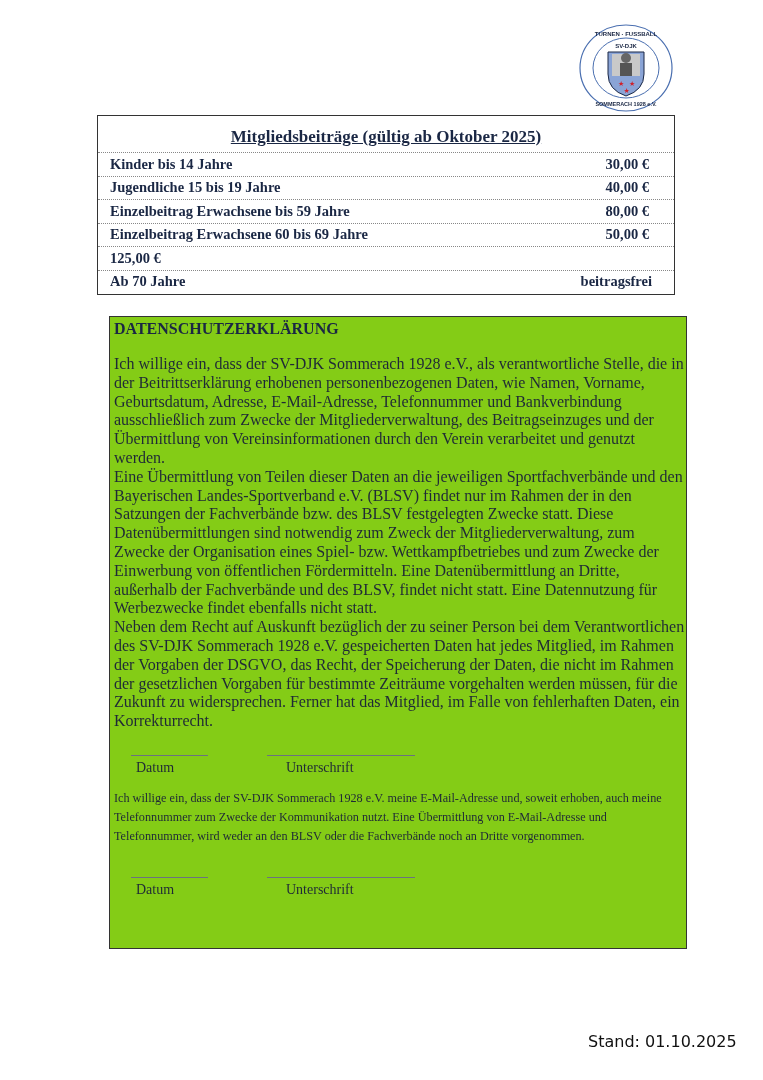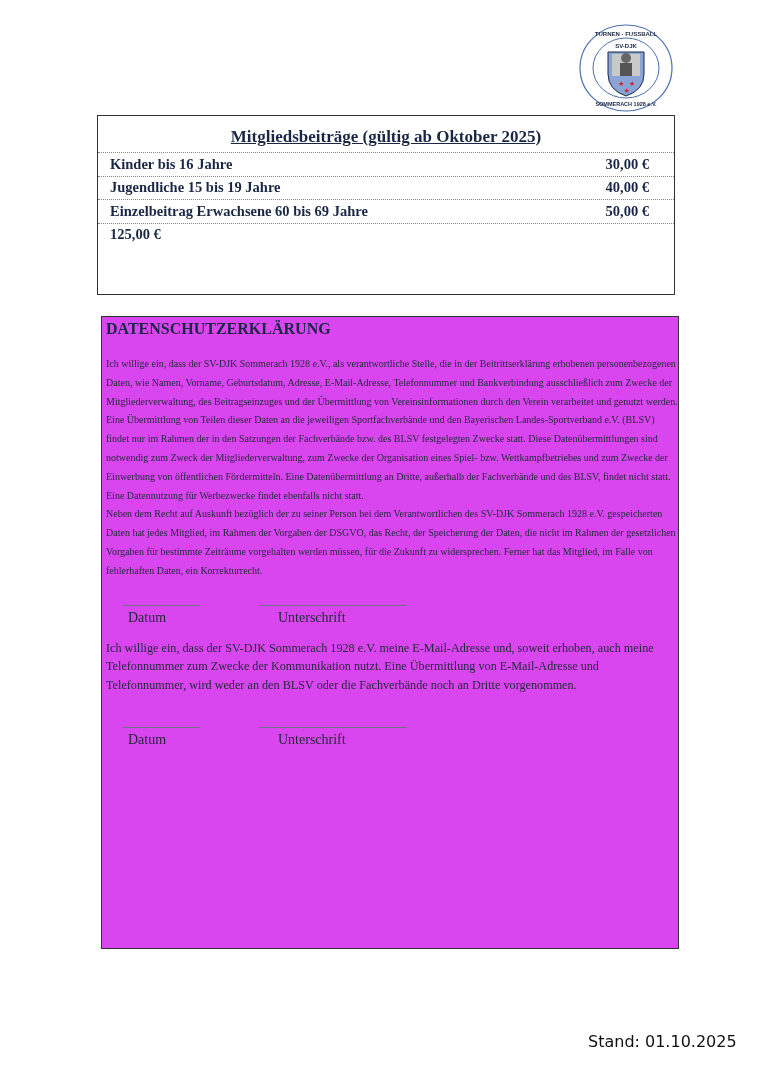--- a/index.html
+++ b/index.html
@@ -9,24 +9,24 @@
   .fees { position:absolute; left:97px; top:115px; width:578px; height:180px;
           border:1.5px solid #333; box-sizing:border-box; background:#fff; }
   .fees-title { text-align:center; font-weight:bold; font-size:17px; color:#1a2744;
                 text-decoration:underline; margin-top:11px; height:25px; }
   .fee-row { display:flex; justify-content:space-between; align-items:center;
              height:22.5px; padding:0 25px 0 12px; border-top:1px dotted #888;
              font-weight:bold; font-size:14.5px; color:#1a2744; }
   .fee-row .price { text-align:left; }
   .fee-row.last { padding-right:25px; }
   .fee-row.last .price { margin-right:-3px; }
-  .privacy { position:absolute; left:101px; top:316px; width:578px; height:633px;
-             border:1.5px solid #333; box-sizing:border-box; background:#d946ef; }
+  .privacy { position:absolute; left:109px; top:316px; width:578px; height:633px;
+             border:1.5px solid #333; box-sizing:border-box; background:#84cc16; }
   .privacy-title { font-weight:bold; font-size:16px; color:#1a2744; margin:3px 0 0 4px; }
-  .privacy-body { margin:17px 0 0 4px; font-size:10px; line-height:18.8px; color:#1f2937; }
+  .privacy-body { margin:17px 0 0 4px; font-size:16px; line-height:18.8px; color:#1f2937; }
   .privacy-body p { margin:0; }
   .sig { position:relative; height:48px; margin-top:10px; }
   .sig .line { position:absolute; top:14px; height:1px; background:#6b7280; }
   .sig .l1 { left:21px; width:77px; }
   .sig .l2 { left:157px; width:148px; }
   .sig .lab { position:absolute; top:19px; font-size:14px; color:#1f2937; }
   .sig .lab1 { left:26px; }
   .sig .lab2 { left:176px; }
   .consent2 { margin:0 0 0 4px; font-size:12.2px; line-height:18.8px; }
   .stand { position:absolute; left:588px; top:1032px; font-family:"DejaVu Sans", sans-serif;
@@ -48,33 +48,41 @@
     <text x="47.5" y="71" font-size="7" fill="#d0202a">★</text>
     <text x="50" y="14" font-size="6" text-anchor="middle" fill="#1a2744" font-family="Liberation Sans, sans-serif" font-weight="bold">TURNEN · FUSSBALL</text>
     <text x="50" y="26" font-size="6" text-anchor="middle" fill="#1a2744" font-family="Liberation Sans, sans-serif" font-weight="bold">SV-DJK</text>
     <text x="50" y="84" font-size="5.5" text-anchor="middle" fill="#1a2744" font-family="Liberation Sans, sans-serif" font-weight="bold">SOMMERACH 1928 e.V.</text>
   </svg>
 </div>
 
 <div class="fees">
   <div class="fees-title">Mitgliedsbeiträge (gültig ab Oktober 2025)</div>
   <div class="fee-row">
-    <span>Kinder bis 16 Jahre</span>
+    <span>Kinder bis 14 Jahre</span>
     <span class="price">30,00 €</span>
   </div>
   <div class="fee-row">
     <span>Jugendliche 15 bis 19 Jahre</span>
     <span class="price">40,00 €</span>
   </div>
   <div class="fee-row">
+    <span>Einzelbeitrag Erwachsene bis 59 Jahre</span>
+    <span class="price">80,00 €</span>
+  </div>
+  <div class="fee-row">
     <span>Einzelbeitrag Erwachsene 60 bis 69 Jahre</span>
     <span class="price">50,00 €</span>
   </div>
   <div class="fee-row">
     <span class="price">125,00 €</span>
+  </div>
+  <div class="fee-row last">
+    <span>Ab 70 Jahre</span>
+    <span class="price">beitragsfrei</span>
   </div>
 </div>
 
 <div class="privacy">
   <div class="privacy-title">DATENSCHUTZERKLÄRUNG</div>
   <div class="privacy-body">
     <p>Ich willige ein, dass der SV-DJK Sommerach 1928 e.V., als verantwortliche Stelle, die in der Beitrittserklärung erhobenen personenbezogenen Daten, wie Namen, Vorname, Geburtsdatum, Adresse, E-Mail-Adresse, Telefonnummer und Bankverbindung ausschließlich zum Zwecke der Mitgliederverwaltung, des Beitragseinzuges und der Übermittlung von Vereinsinformationen durch den Verein verarbeitet und genutzt werden.</p>
     <p>Eine Übermittlung von Teilen dieser Daten an die jeweiligen Sportfachverbände und den Bayerischen Landes-Sportverband e.V. (BLSV) findet nur im Rahmen der in den Satzungen der Fachverbände bzw. des BLSV festgelegten Zwecke statt. Diese Datenübermittlungen sind notwendig zum Zweck der Mitgliederverwaltung, zum Zwecke der Organisation eines Spiel- bzw. Wettkampfbetriebes und zum Zwecke der Einwerbung von öffentlichen Fördermitteln. Eine Datenübermittlung an Dritte, außerhalb der Fachverbände und des BLSV, findet nicht statt. Eine Datennutzung für Werbezwecke findet ebenfalls nicht statt.</p>
     <p>Neben dem Recht auf Auskunft bezüglich der zu seiner Person bei dem Verantwortlichen des SV-DJK Sommerach 1928 e.V. gespeicherten Daten hat jedes Mitglied, im Rahmen der Vorgaben der DSGVO, das Recht, der Speicherung der Daten, die nicht im Rahmen der gesetzlichen Vorgaben für bestimmte Zeiträume vorgehalten werden müssen, für die Zukunft zu widersprechen. Ferner hat das Mitglied, im Falle von fehlerhaften Daten, ein Korrekturrecht.</p>
   </div>

